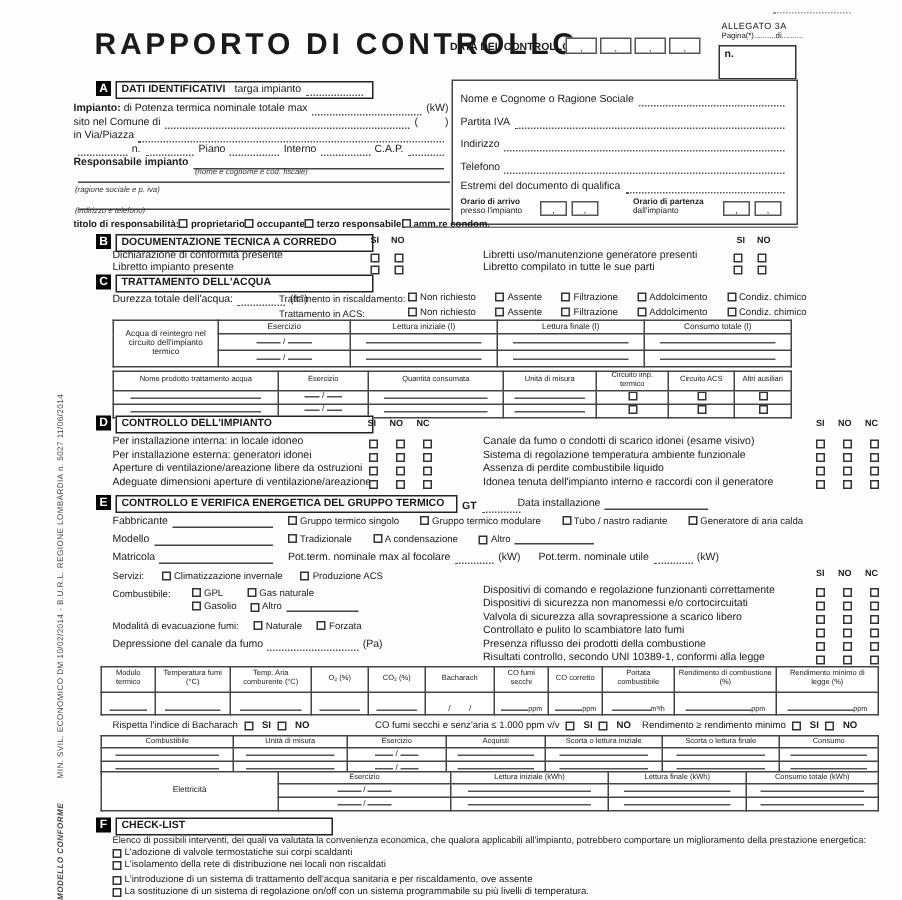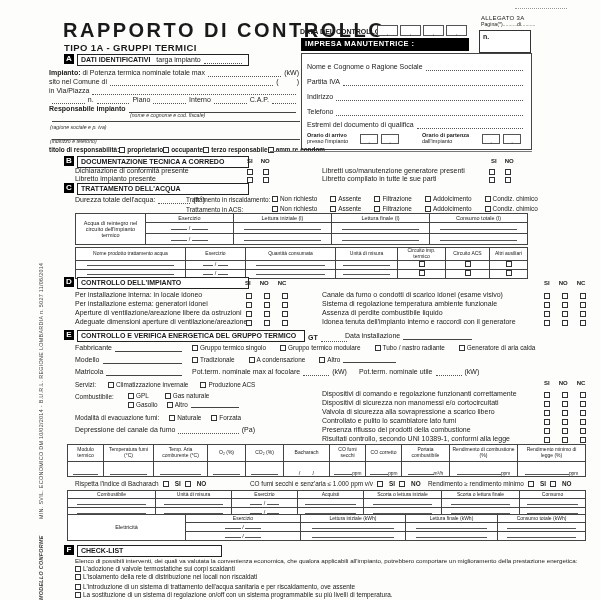--- a/index.html
+++ b/index.html
@@ -40,37 +40,35 @@
 <div class="page">
 
   <div class="side">
     <span class="i b">MODELLO CONFORME</span>
     <span style="margin-top:14px">MIN. SVIL. ECONOMICO DM 10/02/2014 - B.U.R.L. REGIONE LOMBARDIA n. 5027 11/06/2014</span>
   </div>
 
   <div class="abs dotline-top" style="left:515px;top:8px;width:52px"></div>
 
   <div class="abs title" style="left:63px;top:19px">RAPPORTO DI CONTROLLO</div>
-  <div class="abs subtitle" style="left:64px;top:43px">TIPO 1A - GRUPPI TERMICI</div>
 
   <div class="abs" style="left:481px;top:15px;font-size:6px;letter-spacing:0.3px">ALLEGATO  3A</div>
   <div class="abs" style="left:481px;top:22px;font-size:5.2px">Pagina(*)..........di..........</div>
   <div class="abs" style="left:479px;top:30px;width:52px;height:23px;border:1px solid #333;background:#fff">
     <span class="b" style="font-size:7px;margin:2px 0 0 3px;display:inline-block">n.</span>
   </div>
 
   <div class="abs b" style="left:300px;top:28px;font-size:7px">DATA DEL CONTROLLO</div>
   <div class="abs fr" style="left:377px;top:25px;gap:2px">
     <div class="datecell">,</div>
     <div class="datecell">,</div>
     <div class="datecell">,</div>
     <div class="datecell">,</div>
   </div>
 
-  <div class="abs blackbar" style="left:301px;top:38px;width:168px">IMPRESA MANUTENTRICE  :</div>
   <div class="abs" style="left:301px;top:53px;width:231px;height:97px;border:1px solid #444;background:#fff"></div>
 
   <div class="abs fr" style="left:307px;top:63px;width:219px">
     <span>Nome e Cognome o Ragione Sociale</span>
       <span class="dots"></span>
   </div>
   <div class="abs fr" style="left:307px;top:78px;width:219px">
     <span>Partita IVA</span>
       <span class="dots"></span>
   </div>

